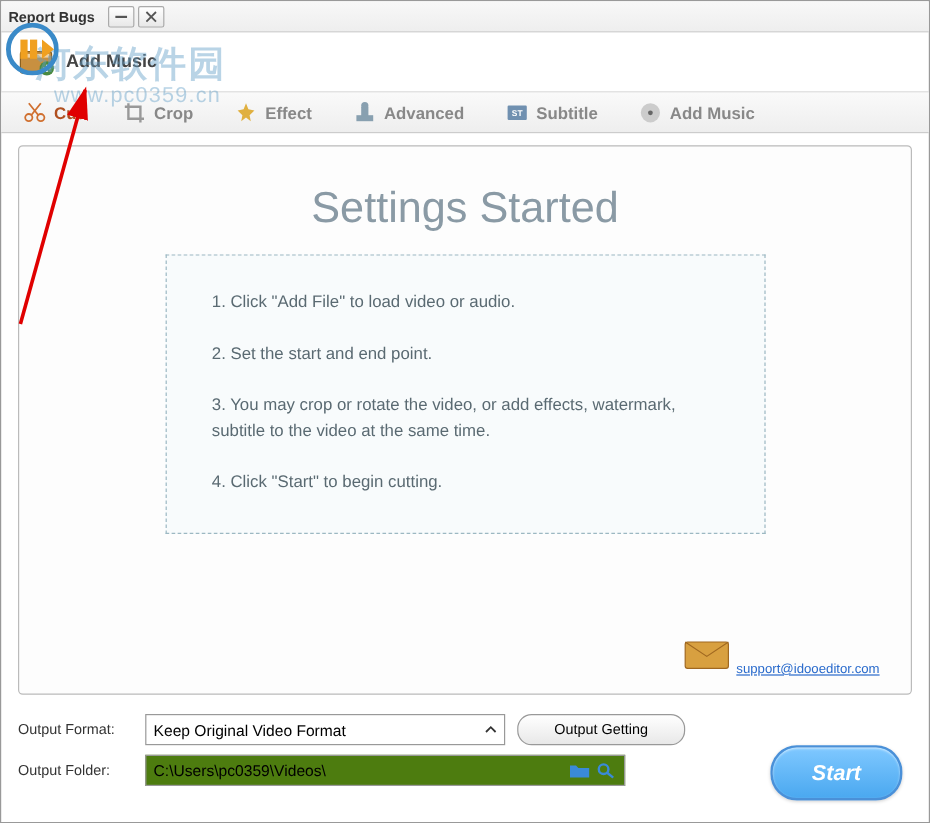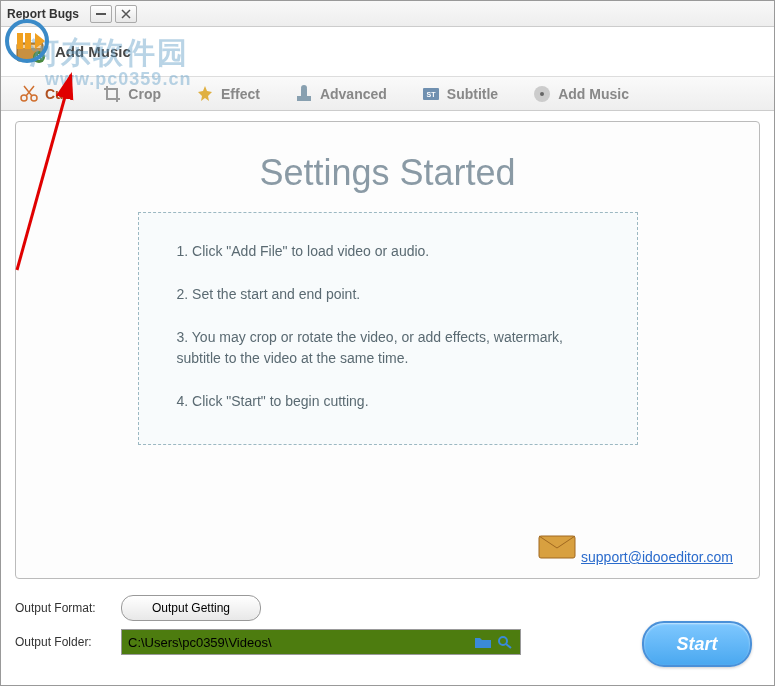--- a/index.html
+++ b/index.html
@@ -8,37 +8,37 @@
 .titlebar { height: 26px; background: linear-gradient(#f8f8f8,#eee); border-bottom: 1px solid #ccc; display: flex; align-items: center; padding: 0 6px; }
 .titlebar .title { font-size: 12px; font-weight: bold; color: #444; flex: 1; }
 .titlebar .report { font-size: 12px; font-weight: bold; color: #333; margin-right: 8px; cursor: pointer; }
 .winbtn { width: 22px; height: 18px; border: 1px solid #aaa; background: linear-gradient(#fff,#e8e8e8); margin-left: 3px; display: flex; align-items: center; justify-content: center; font-size: 11px; cursor: pointer; border-radius: 2px; }
 
 .addfile-bar { height: 50px; display: flex; align-items: center; padding-left: 14px; border-bottom: 1px solid #ddd; position: relative; }
 .addfile-btn { display: flex; align-items: center; cursor: pointer; }
 .addfile-btn .ic { width: 32px; height: 26px; margin-right: 8px; }
 .addfile-btn .lbl { font-size: 15px; font-weight: bold; color: #444; }
 .watermark { position: absolute; left: 28px; top: 6px; font-size: 30px; font-weight: bold; color: rgba(100,160,200,.45); letter-spacing: 2px; pointer-events: none; }
-.watermark2 { position: absolute; left: 44px; top: 42px; font-size: 18px; font-weight: bold; color: rgba(100,160,200,.45); letter-spacing: 1px; pointer-events: none; }
+.watermark2 { position: absolute; left: 44px; top: 42px; font-size: 18px; font-weight: normal; color: rgba(100,160,200,.45); letter-spacing: 1px; pointer-events: none; }
 
 .tabbar { height: 34px; display: flex; align-items: center; padding-left: 12px; background: linear-gradient(#fafafa,#eee); border-bottom: 1px solid #ccc; gap: 22px; }
 .tab { display: flex; align-items: center; gap: 6px; font-size: 14px; color: #888; font-weight: bold; cursor: pointer; padding: 2px 6px; }
 .tab.active { color: #b05020; }
 .tab .ic { width: 20px; height: 20px; }
 
 .content { padding: 10px 14px 6px; }
 .panel { border: 1px solid #bbb; border-radius: 4px; height: 458px; padding: 30px 18px 10px; position: relative; background: #fdfdfd; }
 .gs-title { text-align: center; font-size: 36px; color: #8a9aa5; font-weight: 300; margin-bottom: 18px; }
 .gs-box { width: 500px; margin: 0 auto; border: 1px dashed #9cb8c2; padding: 28px 38px; background: #f8fbfc; }
 .gs-box ol { list-style: none; }
 .gs-box li { font-size: 14px; color: #5a6a72; margin-bottom: 22px; line-height: 1.5; }
 .gs-box li:last-child { margin-bottom: 4px; }
 .support { position: absolute; right: 26px; bottom: 12px; text-align: center; }
 .support .env { width: 40px; height: 26px; margin: 0 auto 2px; }
-.support a { font-size: 14px; color: #2a6bcc; text-decoration: underline; }
+.support a { font-size: 11px; color: #2a6bcc; text-decoration: underline; }
 
 .bottom { padding: 10px 14px; }
 .brow { display: flex; align-items: center; margin-bottom: 8px; gap: 10px; }
 .brow .lbl { width: 96px; font-size: 12px; color: #333; }
 .fmt-input { flex: 0 0 300px; height: 26px; border: 1px solid #999; padding: 3px 6px; font-size: 13px; background: #fff; display: flex; align-items: center; justify-content: space-between; }
 .fmt-input .arrow { width: 10px; height: 10px; }
 .osbtn { width: 140px; height: 26px; border: 1px solid #999; border-radius: 12px; background: linear-gradient(#fff,#e8e8e8); font-size: 12px; cursor: pointer; }
 .folder-input { flex: 0 0 400px; height: 26px; border: 1px solid #999; padding: 3px 6px; font-size: 13px; background: #4d7c0f; display: flex; align-items: center; }
 .folder-input .txt { flex: 1; }
 .folder-input .ficon { width: 18px; height: 14px; margin-left: 4px; cursor: pointer; }
@@ -148,20 +148,26 @@
         <path d="M2 2L20 14L38 2" stroke="#a06820" fill="none"></path>
       </svg>
       <a>support@idooeditor.com</a>
     </div>
   </div>
 </div>
 
 <div class="bottom">
   <div class="brow">
     <span class="lbl">Output Format:</span>
+    <div class="fmt-input">
+      <span>Keep Original Video Format</span>
+      <svg class="arrow" viewBox="0 0 10 10">
+          <path d="M1 7L5 3L9 7" stroke="#333" fill="none" stroke-width="1.5"></path>
+        </svg>
+    </div>
     <button class="osbtn">Output Getting</button>
   </div>
   <div class="brow">
     <span class="lbl">Output Folder:</span>
     <div class="folder-input">
       <span class="txt">C:\Users\pc0359\Videos\</span>
       <svg class="ficon" viewBox="0 0 18 14">
           <path d="M1 3h5l2 2h9v8H1z" fill="#3a8ad8"></path>
         </svg>
       <svg class="ficon" viewBox="0 0 18 14">

